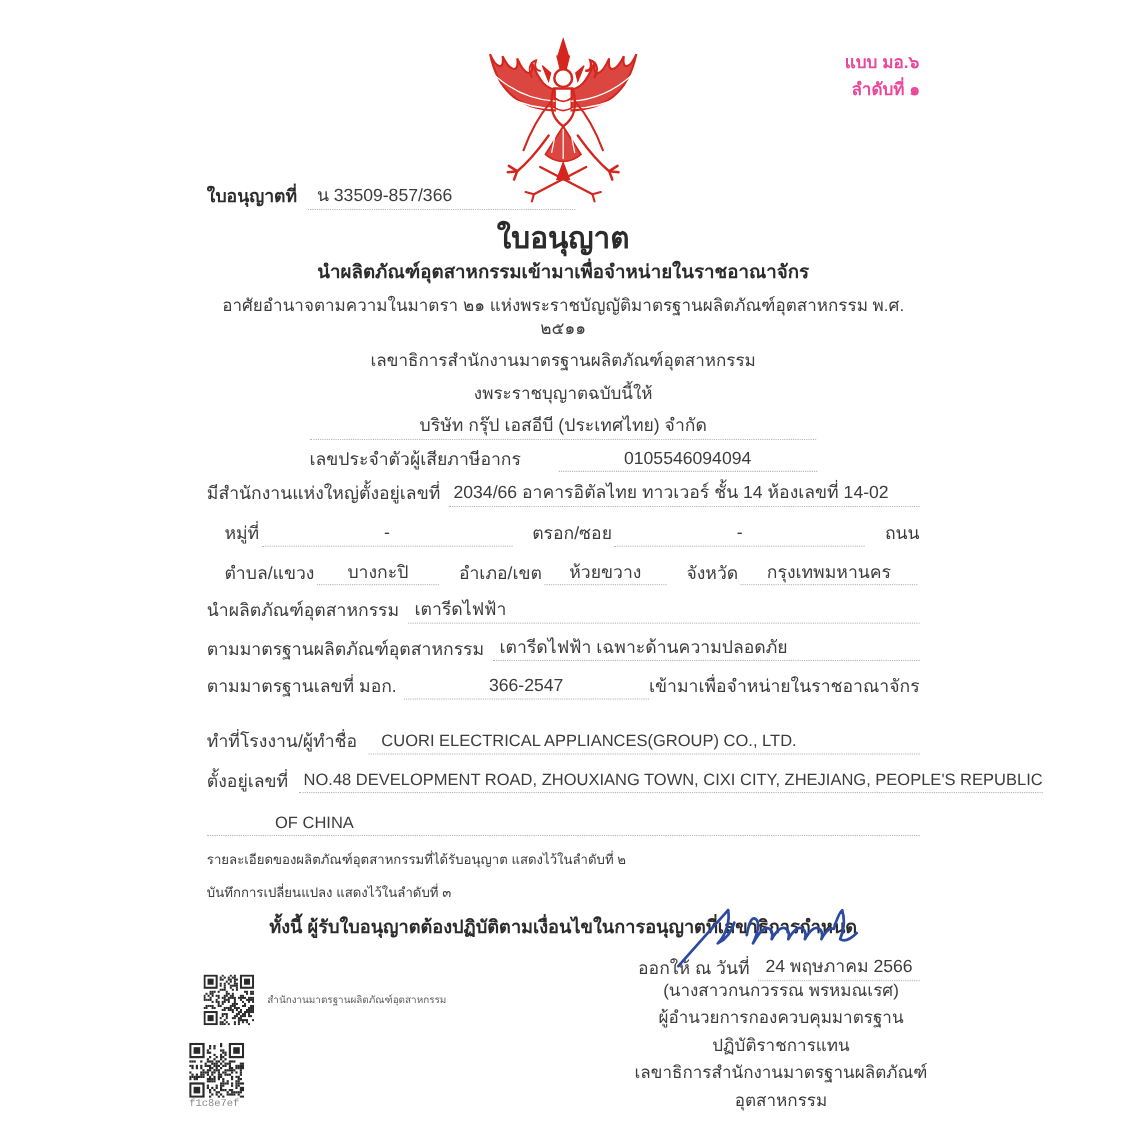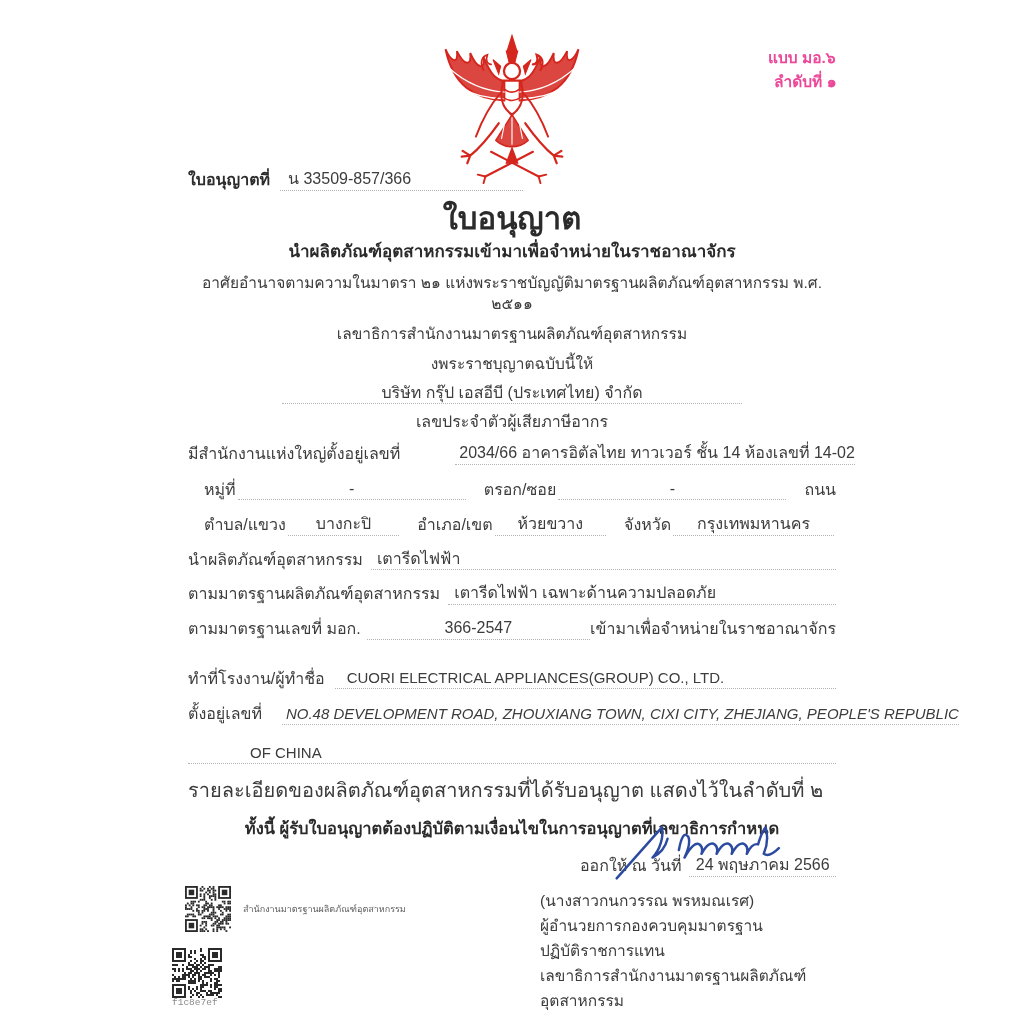--- a/index.html
+++ b/index.html
@@ -13,49 +13,49 @@
   .form-tag .l2{padding-left:6px;}
   .emblem{position:absolute;top:34px;left:50%;transform:translateX(-50%);}
   .content{position:absolute;top:168px;left:188px;width:648px;line-height:1.35;}
   .row{display:flex;align-items:flex-end;}
   .dot{border-bottom:1.5px dotted #b3b3b3;}
   .grow{flex:1;}
   .lbl{white-space:nowrap;}
   .val{white-space:nowrap;}
   .r-license{margin-top:0;}
   .r-license .num{width:235px;margin-left:10px;padding-left:8px;}
-  .title{margin-top:10px;text-align:center;font-size:31px;font-weight:700;color:#2b2b2b;line-height:1.15;}
+  .title{margin-top:10px;text-align:center;font-size:27px;font-weight:700;color:#2b2b2b;line-height:1.15;}
   .subtitle{margin-top:5px;text-align:center;font-size:17px;font-weight:700;color:#2b2b2b;}
   .pre{margin-top:9px;text-align:center;font-size:15.5px;}
   .r-company{margin-top:7px;justify-content:center;}
   .r-company .val{min-width:440px;text-align:center;padding:0 10px;}
   .r-tax{margin-top:7px;justify-content:center;}
   .r-tax .val{width:235px;text-align:center;margin-left:34px;}
-  .r-office{margin-top:9px;gap:47px;}
+  .r-office{margin-top:9px;}
   .r-office .val{margin-left:8px;padding-left:4px;}
   .r-moo,.r-tambon{margin-top:13px;}
   .r-moo .lbl,.r-tambon .lbl{margin-left:16px;}
   .seg{text-align:center;margin:0 2px;}
   .r-import{margin-top:12px;}
   .r-import .val,.r-standard .val{margin-left:8px;padding-left:6px;}
   .r-standard{margin-top:12px;}
   .r-stdno{margin-top:12px;}
   .r-stdno .val{width:292px;text-align:center;margin-left:6px;}
   .r-stdno .purpose{margin-left:auto;}
   .r-factory{margin-top:28px;}
   .r-factory .val{margin-left:10px;padding-left:12px;font-size:15px;}
   .r-addr{margin-top:14px;}
-  .r-addr .val{margin-left:20px;padding-left:4px;font-size:15px;font-style:italic;}
+  .r-addr .val{margin-left:10px;padding-left:4px;font-size:15px;}
   .r-addr2{margin-top:18px;}
   .r-addr2 .val{width:100%;padding-left:62px;font-size:15px;box-sizing:border-box;}
-  .note{margin-top:13px;font-size:20px;}
+  .note{margin-top:13px;font-size:12px;}
   .conditions{margin-top:13px;text-align:center;font-weight:700;font-size:16.5px;color:#2b2b2b;}
   .r-issue{margin-top:15px;padding-left:392px;}
   .r-issue .val{flex:1;text-align:center;margin-left:8px;}
-  .sign-block{position:absolute;top:818px;left:540px;width:340px;text-align:left;font-size:15.5px;line-height:25px;}
+  .sign-block{position:absolute;top:818px;left:540px;width:340px;text-align:center;font-size:15.5px;line-height:25px;}
   .sign-svg{display:block;margin:0 auto;}
   .sign-name{margin-top:4px;}
   .qr1{position:absolute;top:886px;left:185px;display:flex;align-items:center;}
   .qr1 .cap{margin-left:12px;font-size:9px;color:#5a5a5a;}
   .qr2{position:absolute;top:948px;left:172px;width:52px;text-align:left;}
   .qr2 .cap{font-size:9.5px;color:#8a8a8a;font-family:"Liberation Mono","DejaVu Sans Mono",monospace;line-height:10px;}
   svg{display:block;}
 </style>
 </head>
 <body>
@@ -120,20 +120,21 @@
     <div class="pre">อาศัยอำนาจตามความในมาตรา ๒๑ แห่งพระราชบัญญัติมาตรฐานผลิตภัณฑ์อุตสาหกรรม พ.ศ. ๒๕๑๑</div>
     <div class="pre">เลขาธิการสำนักงานมาตรฐานผลิตภัณฑ์อุตสาหกรรม</div>
     <div class="pre">งพระราชบุญาตฉบับนี้ให้</div>
 
     <div class="row r-company">
       <span class="val dot">บริษัท กรุ๊ป เอสอีบี (ประเทศไทย) จำกัด</span>
     </div>
 
     <div class="row r-tax">
       <span class="lbl">เลขประจำตัวผู้เสียภาษีอากร</span>
+      <span class="val dot">0105546094094</span>
     </div>
 
     <div class="row r-office">
       <span class="lbl">มีสำนักงานแห่งใหญ่ตั้งอยู่เลขที่</span>
       <span class="val dot grow">2034/66 อาคารอิตัลไทย ทาวเวอร์ ชั้น 14 ห้องเลขที่ 14-02</span>
     </div>
 
     <div class="row r-moo">
       <span class="lbl">หมู่ที่</span>
       <span class="seg dot grow" style="flex:0.9">-</span>
@@ -174,20 +175,21 @@
 
     <div class="row r-addr">
       <span class="lbl">ตั้งอยู่เลขที่</span>
       <span class="val dot grow">NO.48 DEVELOPMENT ROAD, ZHOUXIANG TOWN, CIXI CITY, ZHEJIANG,  PEOPLE'S REPUBLIC</span>
     </div>
     <div class="row r-addr2">
       <span class="val dot">OF CHINA</span>
     </div>
 
     <div class="note">รายละเอียดของผลิตภัณฑ์อุตสาหกรรมที่ได้รับอนุญาต แสดงไว้ในลำดับที่ ๒</div>
+    <div class="note">บันทึกการเปลี่ยนแปลง แสดงไว้ในลำดับที่ ๓</div>
     <div class="conditions">ทั้งนี้ ผู้รับใบอนุญาตต้องปฏิบัติตามเงื่อนไขในการอนุญาตที่เลขาธิการกำหนด</div>
 
     <div class="row r-issue">
       <span class="lbl">ออกให้ ณ วันที่</span>
       <span class="val dot">24 พฤษภาคม 2566</span>
     </div>
 
   </div>
 
   <div class="sign-block">

